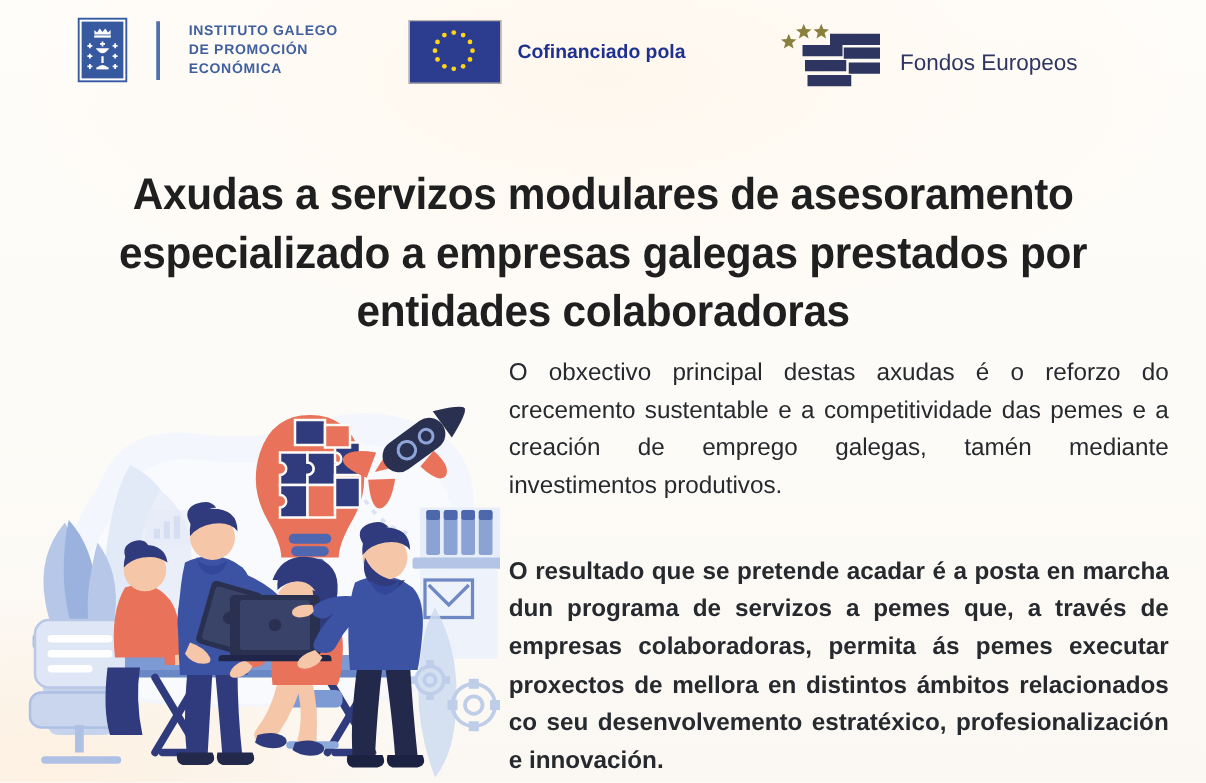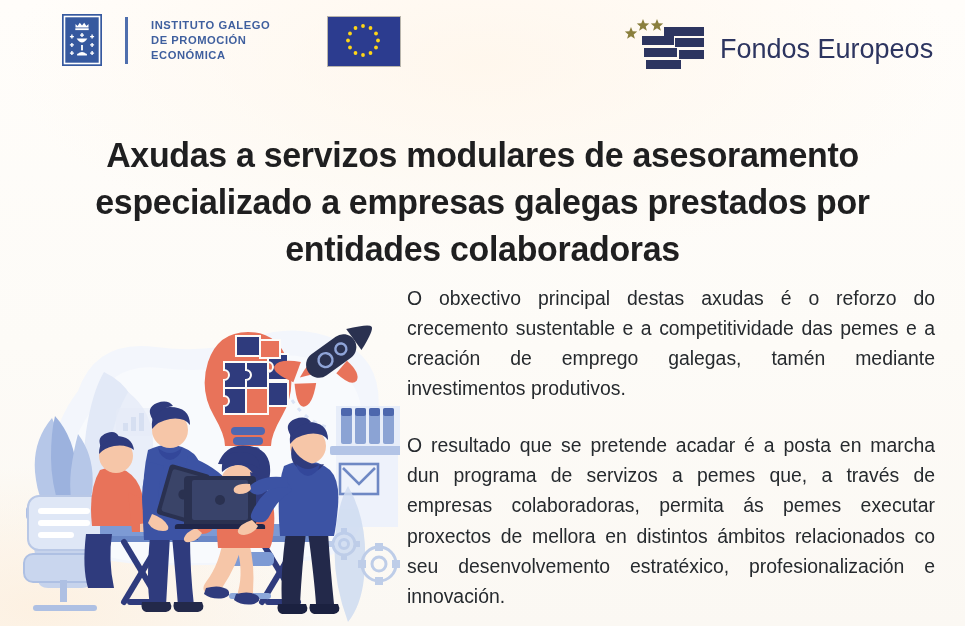--- a/index.html
+++ b/index.html
@@ -92,21 +92,21 @@
     display: flex;
     align-items: center;
     gap: 14px;
   }
   .fe-mark {
     width: 88px;
     height: 66px;
   }
   .fe-text {
     color: #2d3560;
-    font-size: 27px;
+    font-size: 18px;
     line-height: 1;
     white-space: nowrap;
     margin-top: 13px;
   }
 
   
   .title {
     position: absolute;
     top: 108px;
     left: 34px;
@@ -135,21 +135,21 @@
     position: absolute;
     left: 407px;
     top: 283px;
     width: 528px;
     color: #262a2e;
     font-size: 19.4px;
     line-height: 1.55;
     text-align: justify;
   }
   .copy p { margin: 0; }
-  .copy p + p { margin-top: 27px; }
+  .copy p + p { margin-top: 39px; font-weight: bold; }
 </style>
 </head>
 <body>
 
 <div class="paper-tint"></div>
 
 <div class="logo-band">
 
   <div class="igpe">
     <div class="shield-wrap">
@@ -197,20 +197,21 @@
           <circle cx="35" cy="38" r="1.9"></circle>
           <circle cx="27.5" cy="36" r="1.9"></circle>
           <circle cx="22" cy="30.5" r="1.9"></circle>
           <circle cx="20" cy="23.5" r="1.9"></circle>
           <circle cx="22" cy="16.5" r="1.9"></circle>
           <circle cx="27.5" cy="11" r="1.9"></circle>
         </g>
       </svg>
     </div>
     <div class="eu-text">
+      <div>Cofinanciado pola</div>
     </div>
   </div>
 
   <div class="fe">
     <div class="fe-mark">
       <svg width="88" height="66" viewBox="0 0 88 66">
         <g fill="#8a7f3d">
           <path d="M13 17 l1.7 4.2 4.5.3 -3.5 2.9 1.2 4.4 -3.9-2.5 -3.9 2.5 1.2-4.4 -3.5-2.9 4.5-.3z"></path>
           <path d="M25 9 l1.7 4.2 4.5.3 -3.5 2.9 1.2 4.4 -3.9-2.5 -3.9 2.5 1.2-4.4 -3.5-2.9 4.5-.3z"></path>
           <path d="M39 9 l1.7 4.2 4.5.3 -3.5 2.9 1.2 4.4 -3.9-2.5 -3.9 2.5 1.2-4.4 -3.5-2.9 4.5-.3z"></path>

